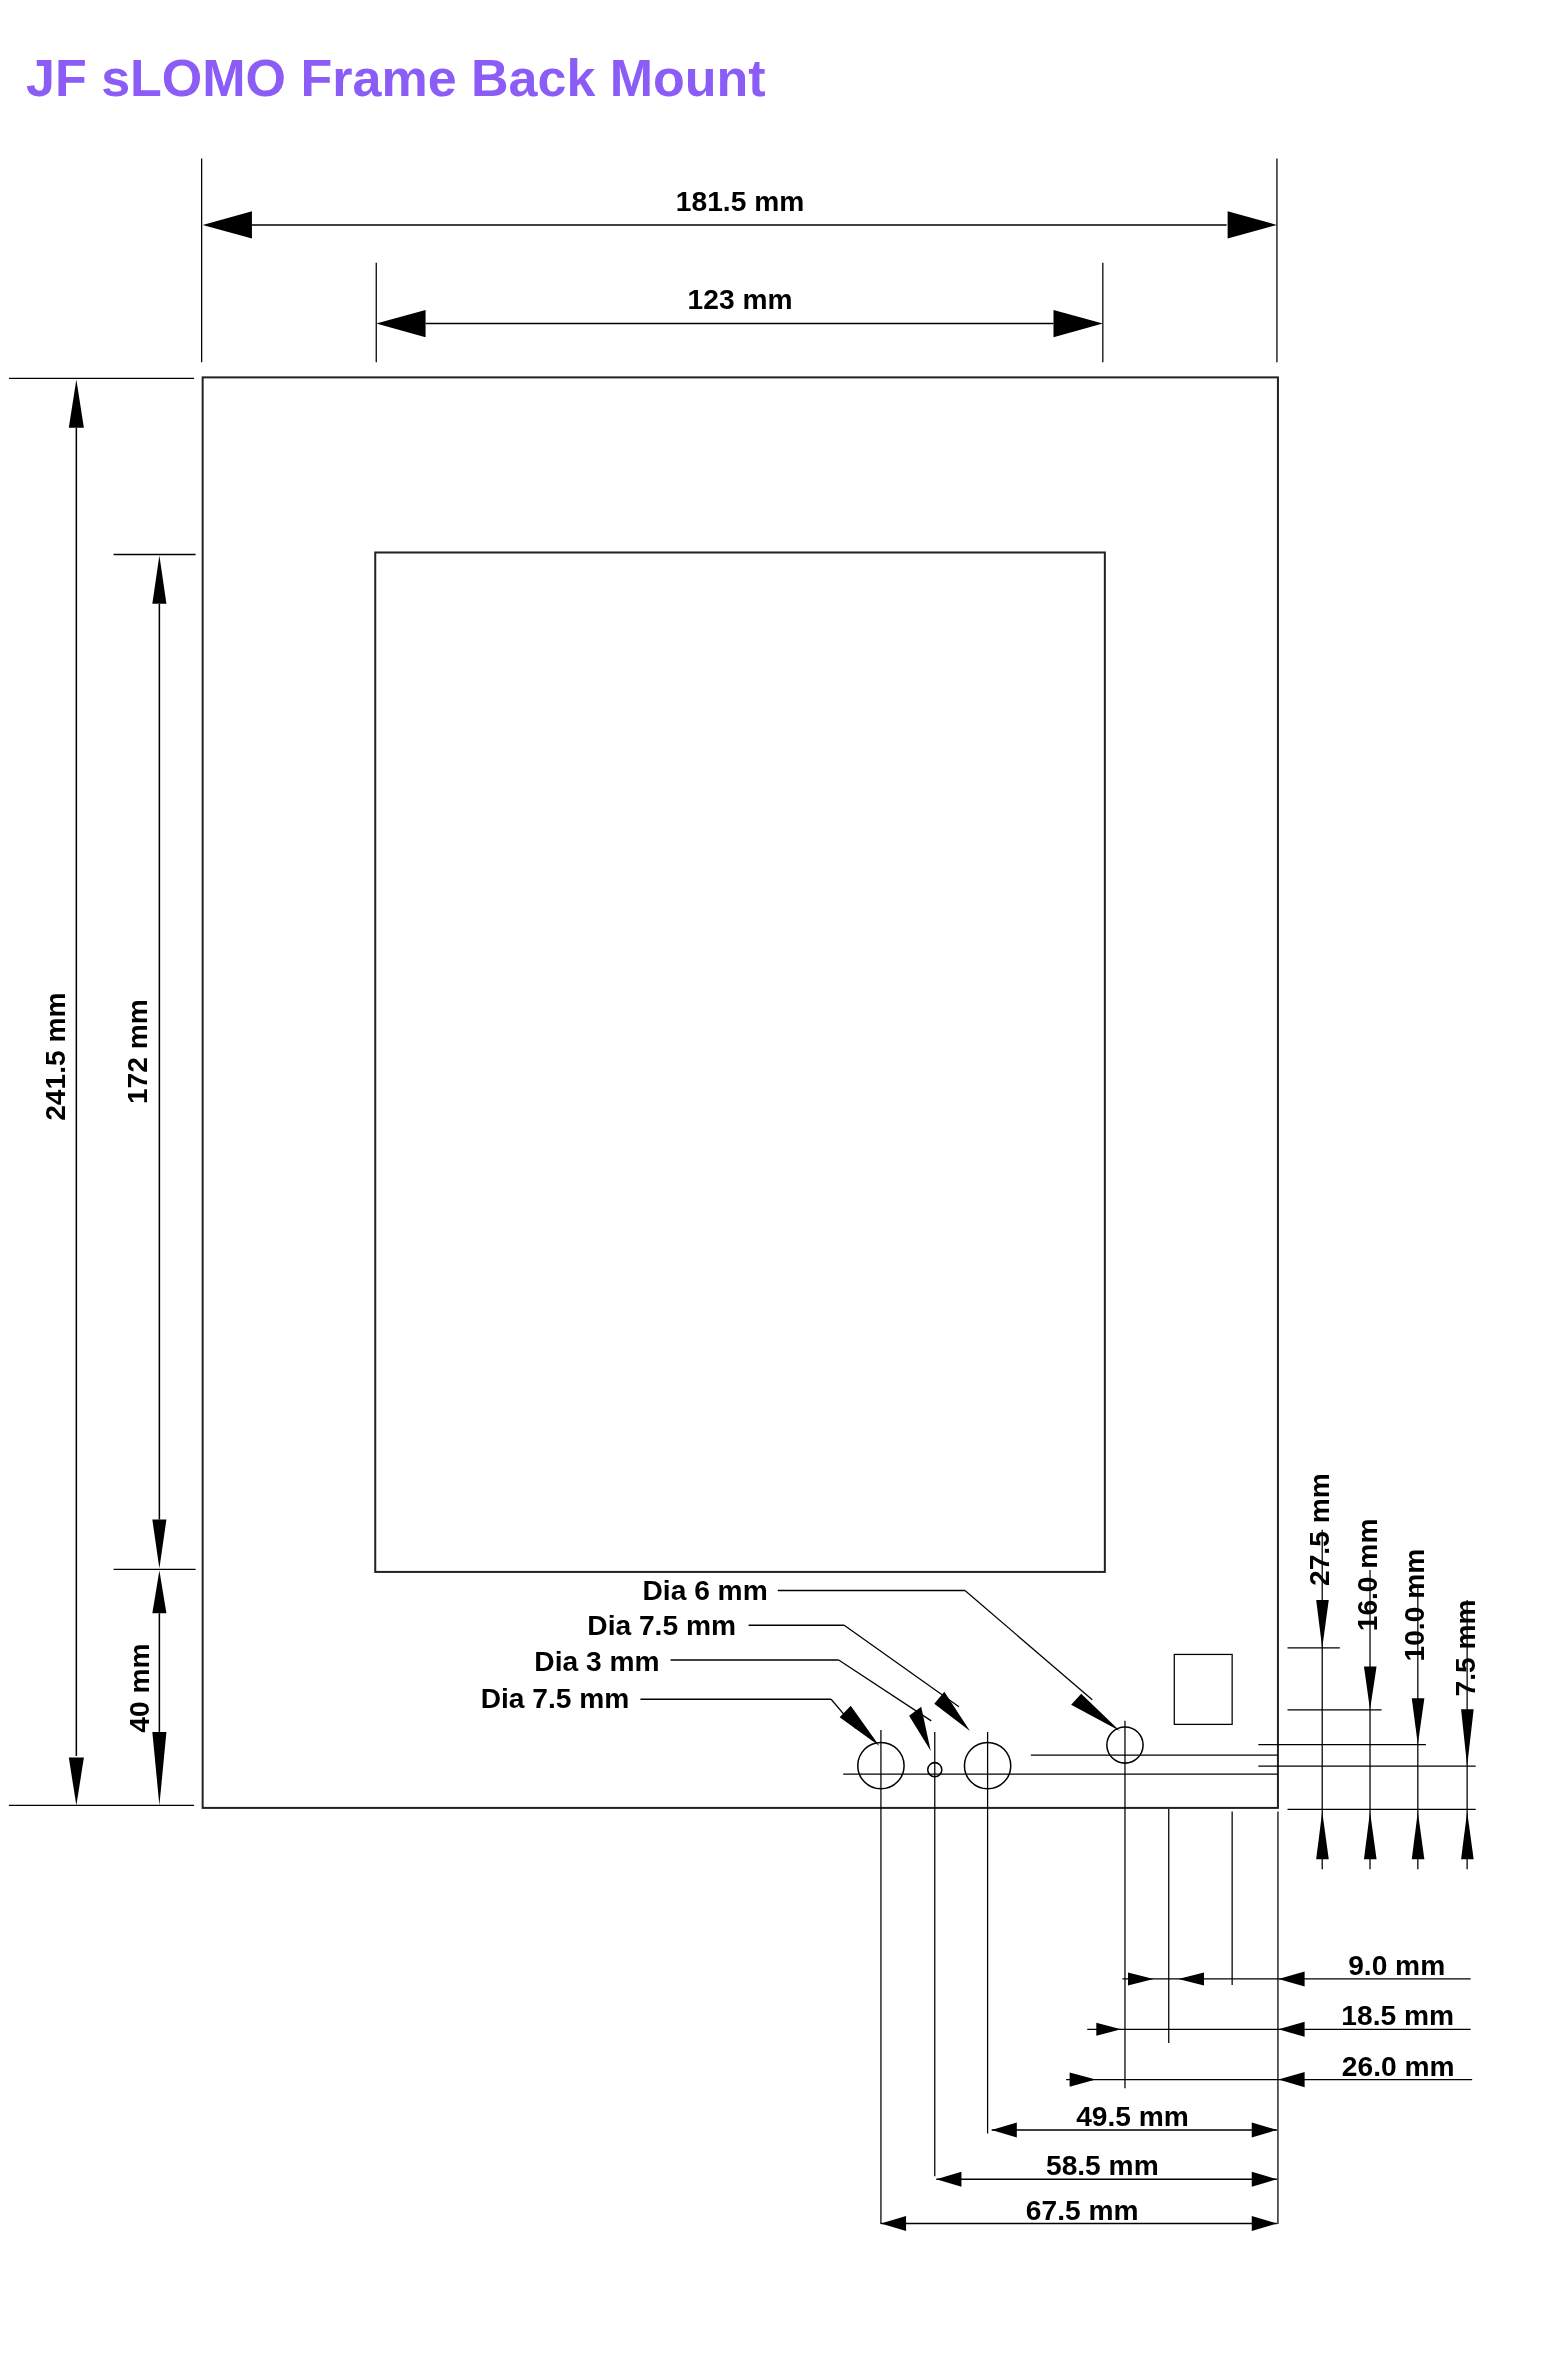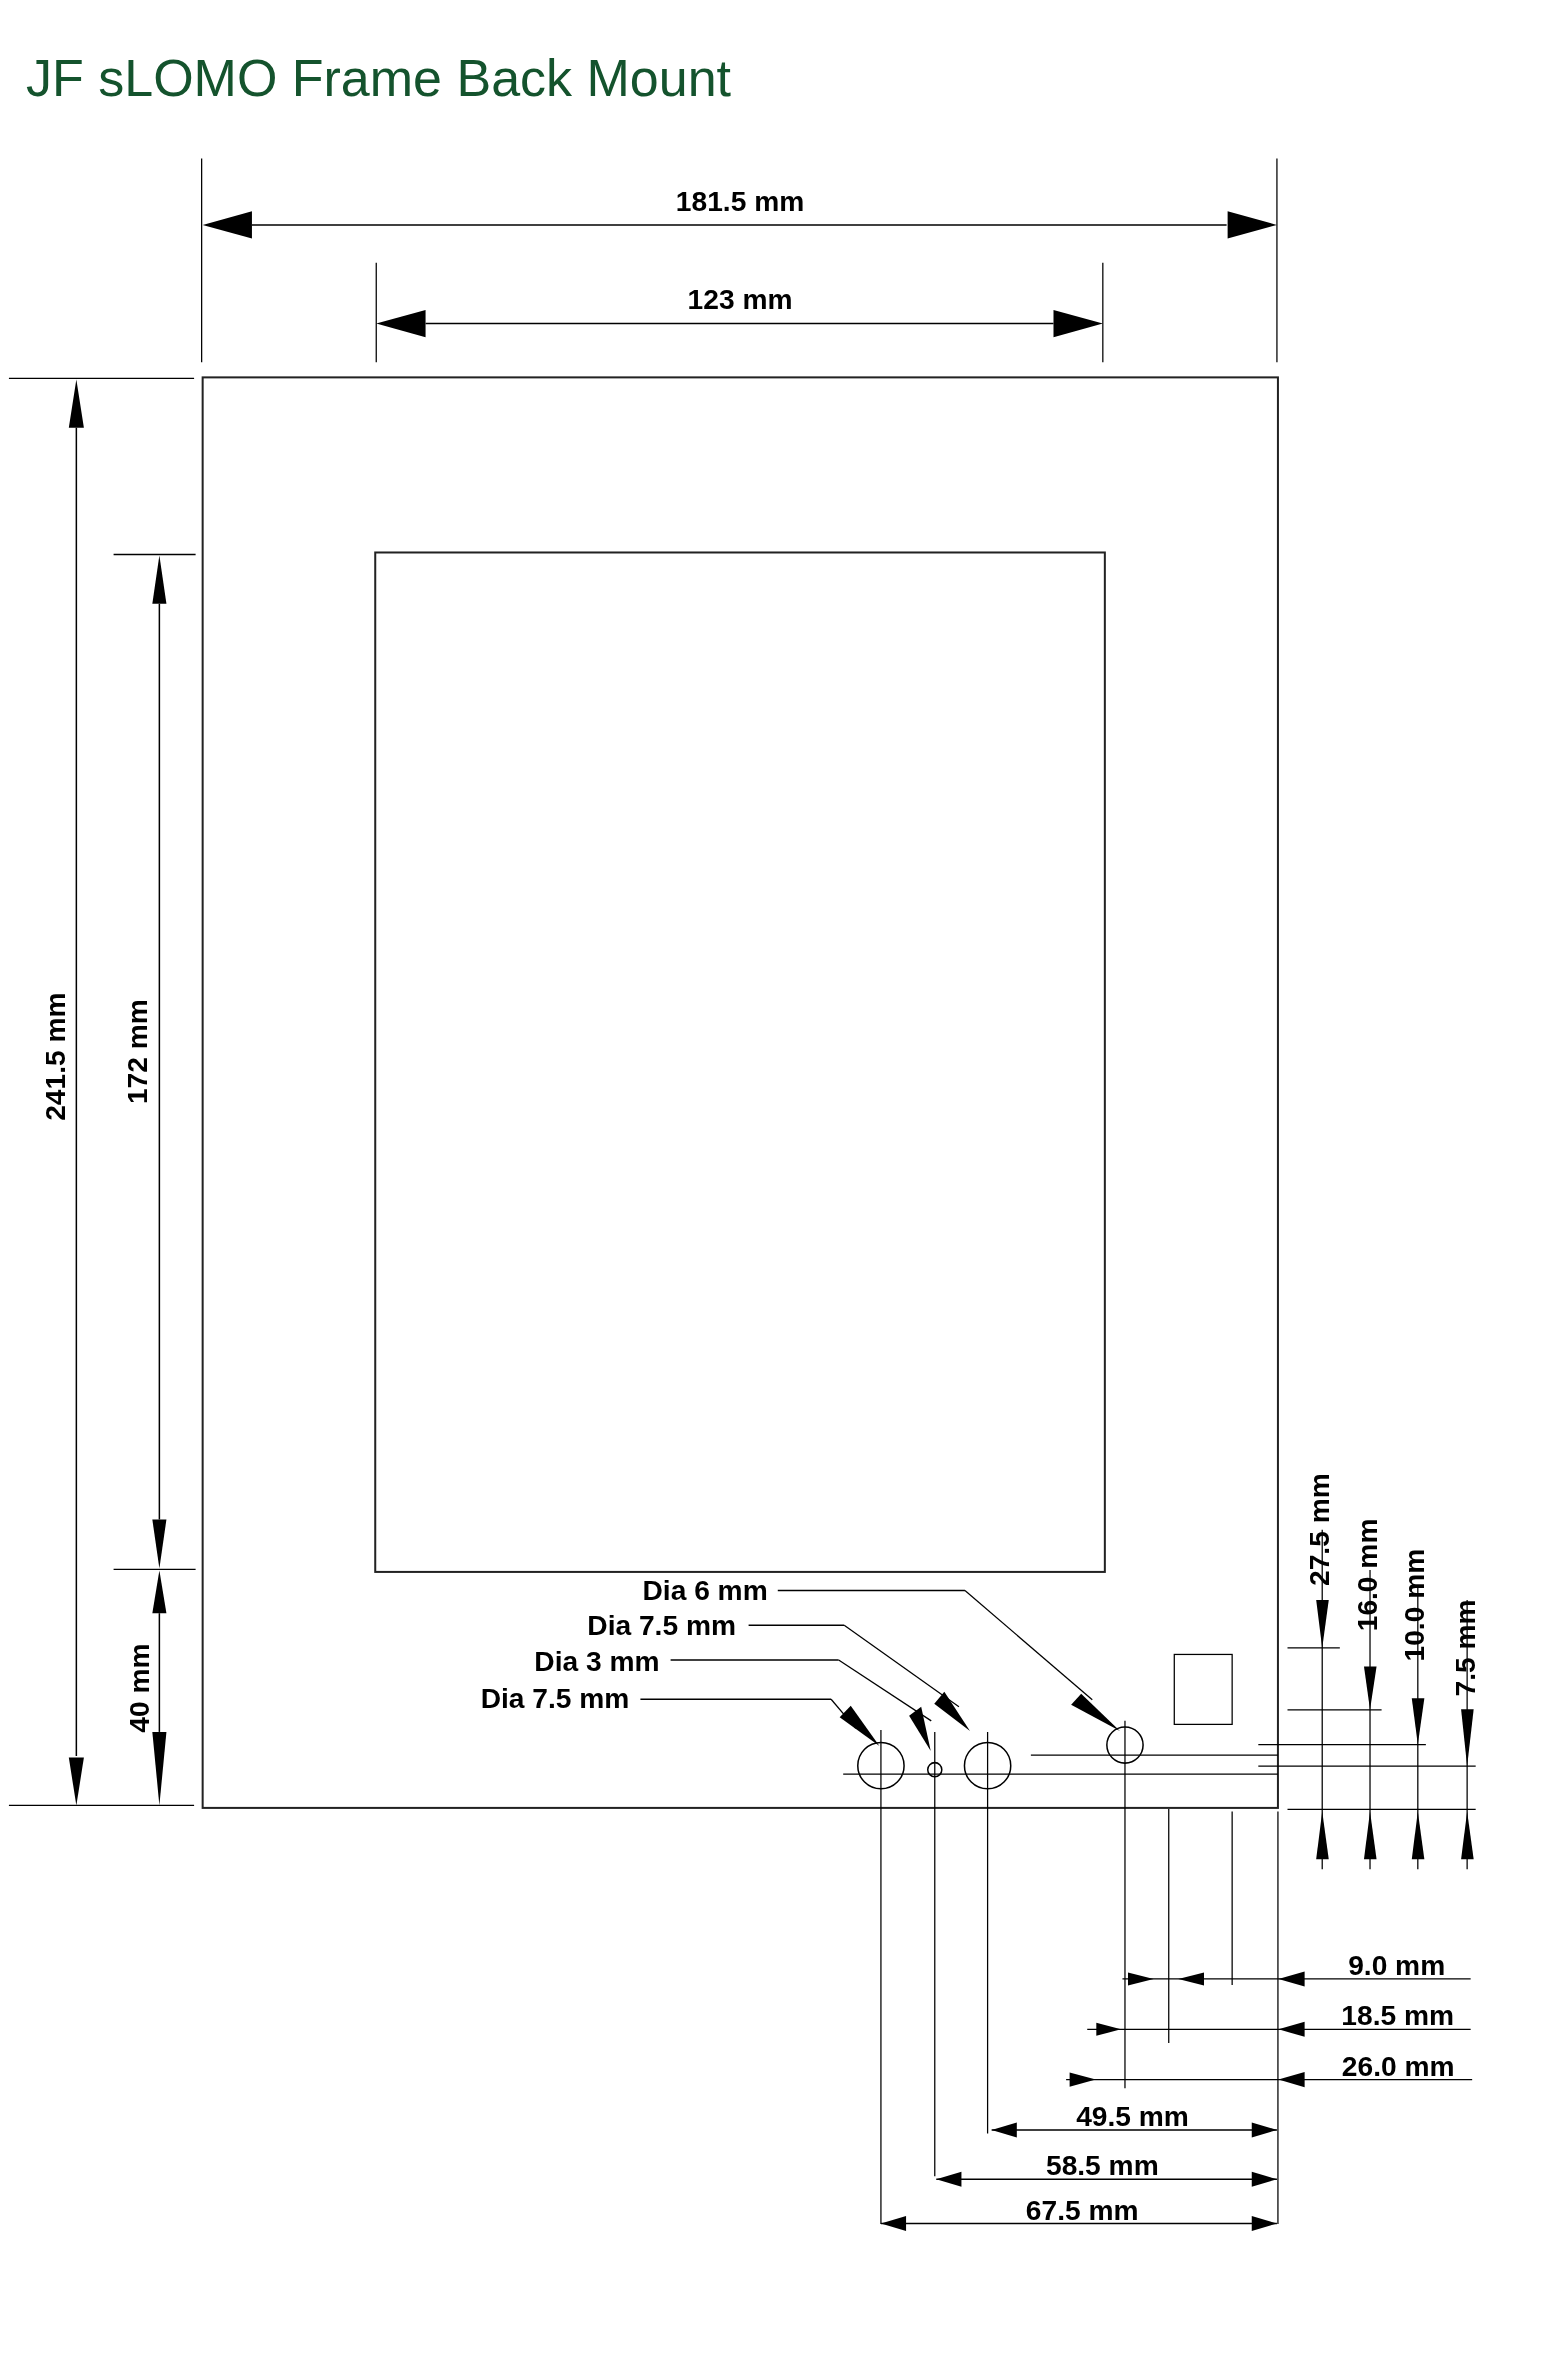--- a/index.html
+++ b/index.html
@@ -1,17 +1,17 @@
 <!DOCTYPE html>
 <html style="font-size:8px"><head>
 <meta charset="utf-8">
 <style>
   html, body { margin: 0; padding: 0; background: #ffffff; }
   body { width: 1546px; height: 2377px; position: relative; overflow: hidden; font-family: "Liberation Sans", sans-serif; }
-  .title { position: absolute; left: 26px; top: 48px; font-size: 52px; font-weight: normal; color: #14532d; letter-spacing: 0px; white-space: nowrap; }
+  .title { position: absolute; left: 26px; top: 48px; font-size: 52px; font-weight: bold; color: #8b5cf6; letter-spacing: 0px; white-space: nowrap; }
   svg { position: absolute; left: 0; top: 0; }
   .dim { font-family: "Liberation Sans", sans-serif; font-weight: bold; font-size: 56px; fill: #000; }
   .line { stroke: #000; stroke-width: 3; fill: none; }
   .thin { stroke: #000; stroke-width: 2.5; fill: none; }
   .frame { stroke: #222; stroke-width: 4; fill: none; }
   .arrow { fill: #000; }
 </style>
 </head>
 <body>
 

